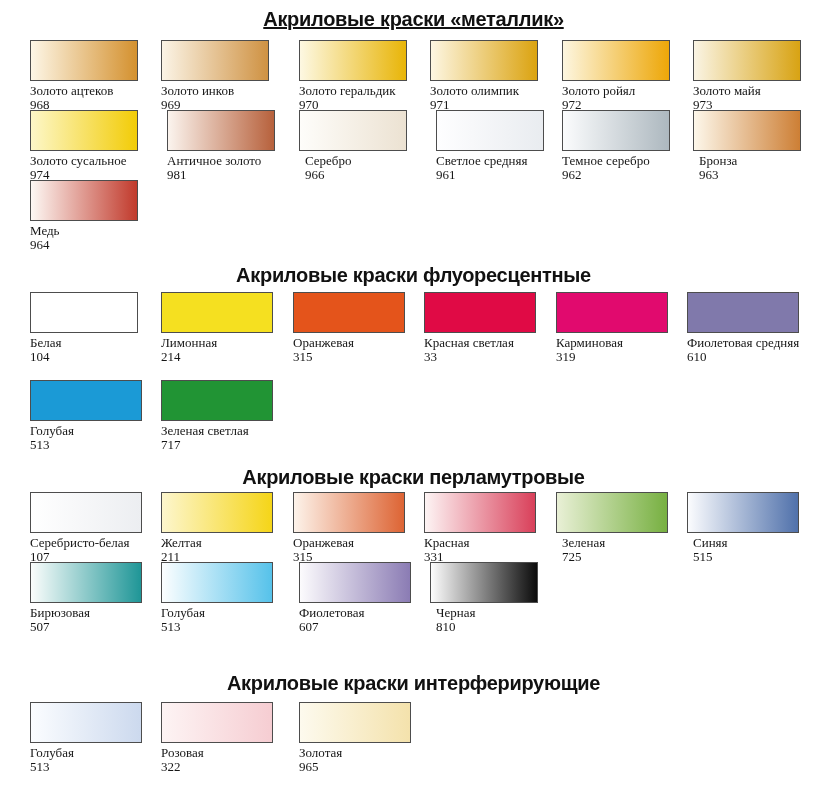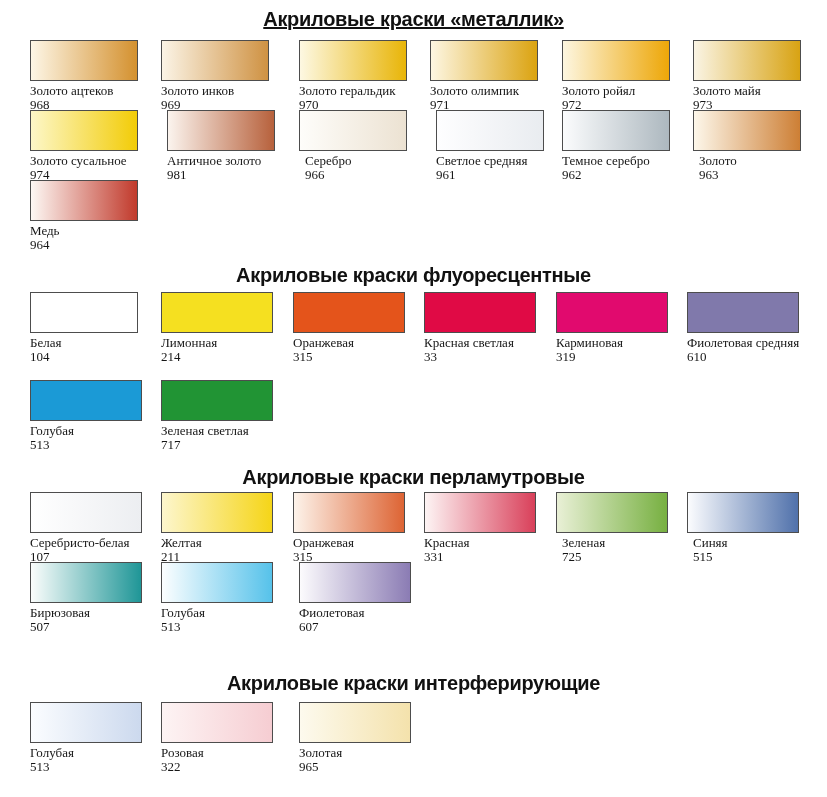--- a/index.html
+++ b/index.html
@@ -198,21 +198,21 @@
         <div class="cap ind1">
           <span class="nm">Темное серебро</span>
           <span class="cd">962</span>
         </div>
       </div>
       <div class="cell c5">
         <div class="swatch-wrap ind1">
             <div class="swatch" title="Бронза 963" style="background: linear-gradient(to right, rgb(253, 247, 234) 0%, rgb(205, 127, 53) 100%);"></div>
           </div>
         <div class="cap ind2">
-          <span class="nm">Золото</span>
+          <span class="nm">Бронза</span>
           <span class="cd">963</span>
         </div>
       </div>
     </div>
 
     <div class="row r-h1">
       <div class="cell c0">
         <div class="swatch" title="Медь 964" style="background: linear-gradient(to right, rgb(253, 248, 244) 0%, rgb(193, 58, 44) 100%);"></div>
         <div class="cap">
           <span class="nm">Медь</span>
@@ -353,20 +353,29 @@
       </div>
       <div class="cell c2">
         <div class="swatch-wrap ind1">
             <div class="swatch wide" title="Фиолетовая 607" style="background: linear-gradient(to right, rgb(252, 251, 253) 0%, rgb(139, 124, 180) 100%);"></div>
           </div>
         <div class="cap ind1">
           <span class="nm">Фиолетовая</span>
           <span class="cd">607</span>
         </div>
       </div>
+      <div class="cell c3">
+        <div class="swatch-wrap ind1">
+            <div class="swatch" title="Черная 810" style="background: linear-gradient(to right, rgb(253, 253, 253) 0%, rgb(11, 11, 11) 100%);"></div>
+          </div>
+        <div class="cap ind2">
+          <span class="nm">Черная</span>
+          <span class="cd">810</span>
+        </div>
+      </div>
     </div>
   </div>
 
   <div class="section-title t-interference">Акриловые краски интерферирующие</div>
 
   <div class="grid g-interference">
     <div class="row r-h1">
       <div class="cell c0">
         <div class="swatch wide" title="Голубая 513" style="background: linear-gradient(to right, rgb(251, 253, 255) 0%, rgb(204, 217, 238) 100%);"></div>
         <div class="cap">

